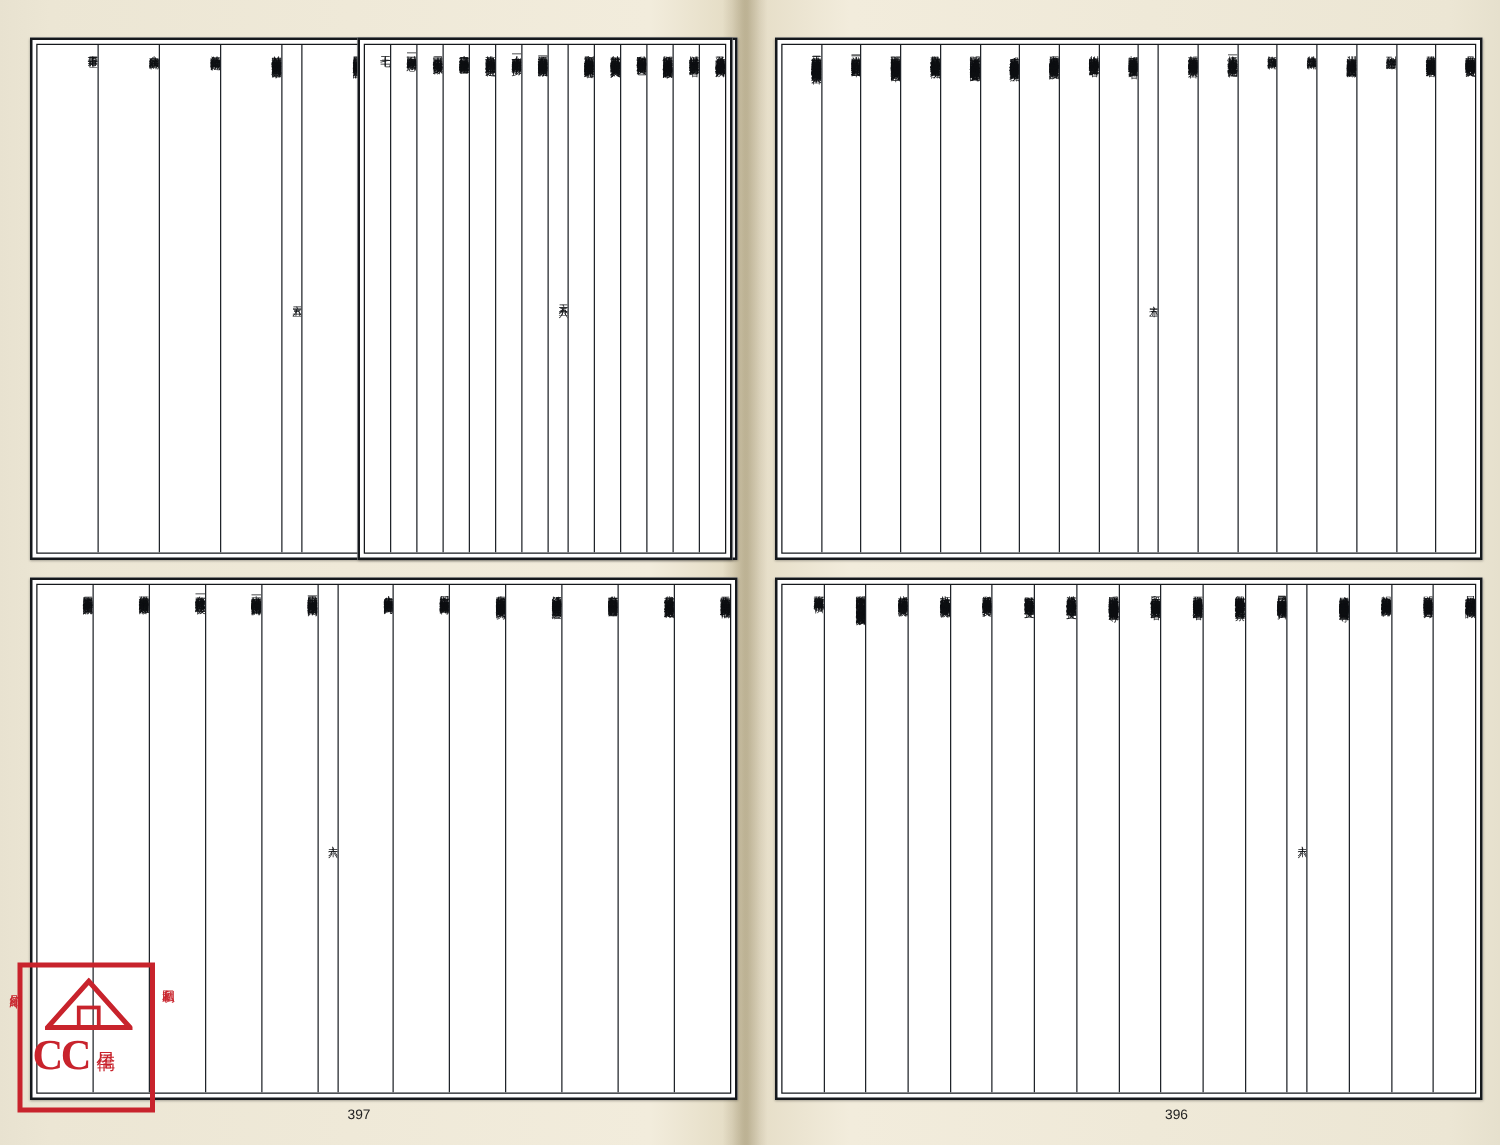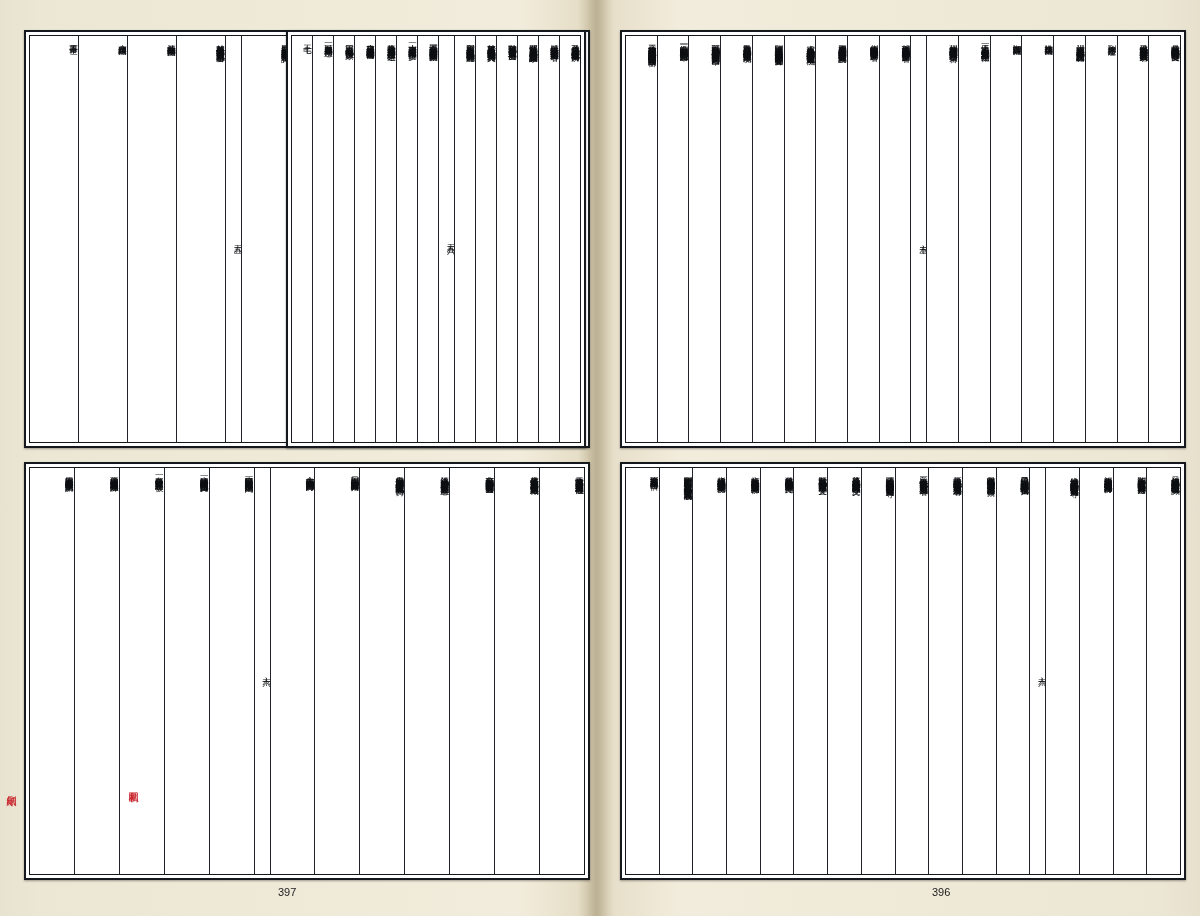--- a/index.html
+++ b/index.html
@@ -218,16 +218,26 @@
         <div class="col">土打鼓吹毛心棒行唱舉佛枯械咸持又棒矣聲眾不聞見佛</div>
         <div class="col">率指成行棒行唱舉佛枯械咸持又棒矣聲眾不聞見佛</div>
         <div class="col">所聞愈而不發問而即而不識之一說一言一喫乃是乃不二笑乃旱種禮之便宜見尤靈異或坡石餞</div>
         <div class="col">指實而結眾至今不絕直得吾儕</div>
       </div>
     </div>
 
     <div class="pageno" style="left:278px;top:886px;margin-left:44px;">396</div>
   </div>
 
+  <div class="seal">
+    <div class="house">
+      <svg width="70" height="46" viewBox="0 0 70 46">
+        <polygon points="35,3 68,40 2,40" fill="none" stroke="#c8232c" stroke-width="4"></polygon>
+        <rect x="27" y="24" width="16" height="16" fill="none" stroke="#c8232c" stroke-width="3"></rect>
+      </svg>
+    </div>
+    <div class="cc">CC</div>
+    <div class="zh">星僑</div>
+  </div>
   <div class="pageno" style="left:4px;top:788px;writing-mode:vertical-rl;text-orientation:upright;color:#c8232c;font-size:10px;">紙印刷</div>
   <div class="pageno" style="left:126px;top:784px;writing-mode:vertical-rl;text-orientation:upright;color:#c8232c;font-size:10px;">劇私圖</div>
 
 </div>
 
 </body></html>

